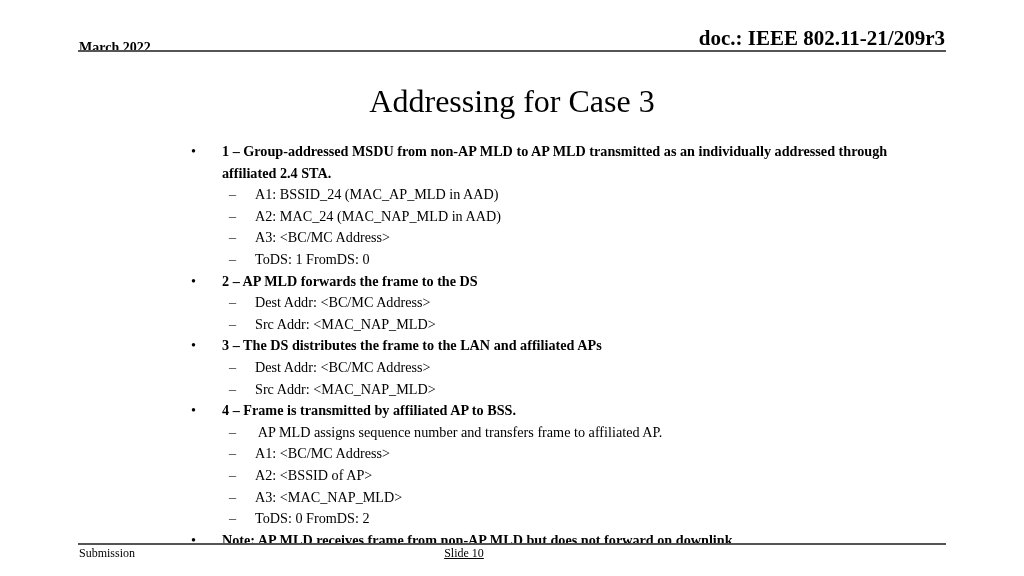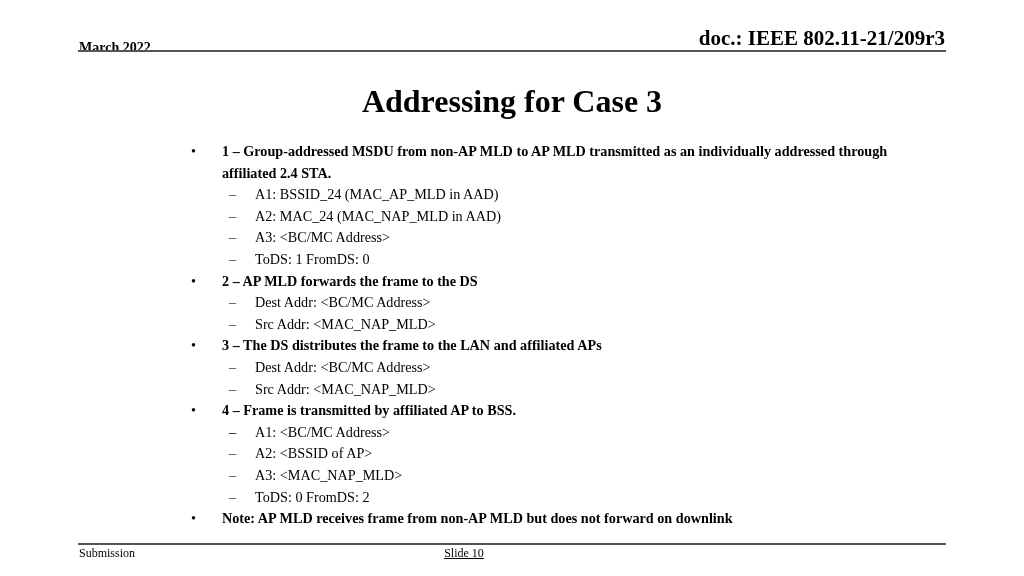--- a/index.html
+++ b/index.html
@@ -3,21 +3,21 @@
 <meta charset="utf-8">
 <style>
   html, body { margin: 0; padding: 0; }
   body {
     width: 1024px; height: 576px; background: #ffffff; position: relative; overflow: hidden;
     font-family: "Liberation Serif", serif; color: #000;
   }
   .hdr-left { position: absolute; left: 79px; top: 40px; font-size: 14px; font-weight: bold; }
   .hdr-right { position: absolute; right: 79px; top: 26px; font-size: 21px; font-weight: bold; }
   .hdr-line { position: absolute; left: 78px; top: 50px; width: 868px; height: 2px; background: #555; }
-  .title { position: absolute; left: 0; width: 1024px; top: 83px; text-align: center; font-size: 32px; font-weight: bold; }
+  .title { position: absolute; left: 0; width: 1024px; top: 83px; text-align: center; font-size: 32px; font-weight: normal; }
   .content { position: absolute; left: 191px; top: 141px; width: 720px; }
   .l1 { position: relative; padding-left: 31px; font-size: 14.2px; font-weight: bold; line-height: 21.6px; }
   .l1 .bullet { position: absolute; left: 0; top: 0; font-weight: normal; }
   .l2 { position: relative; padding-left: 64px; font-size: 14.2px; line-height: 21.6px; }
   .l2 .dash { position: absolute; left: 38px; top: 0; color: #333; }
   .ftr-line { position: absolute; left: 78px; top: 543px; width: 868px; height: 1.5px; background: #555; }
   .ftr { position: absolute; top: 546px; font-size: 12px; }
   .ftr-left { left: 79px; }
   .ftr-center { left: 0; width: 928px; text-align: center; text-decoration: underline; }
   .ftr-right { right: 68px; margin-top: 33px; }
@@ -53,21 +53,21 @@
     <span class="bullet">•</span>
     <span>3 – The DS distributes the frame to the LAN and affiliated APs</span>
   </div>
   <div class="l2"><span class="dash">–</span><span>Dest Addr: &lt;BC/MC Address&gt;</span></div>
   <div class="l2"><span class="dash">–</span><span>Src Addr: &lt;MAC_NAP_MLD&gt;</span></div>
 
   <div class="l1">
     <span class="bullet">•</span>
     <span>4 – Frame is transmitted by affiliated AP to BSS.</span>
   </div>
-  <div class="l2"><span class="dash">–</span></div>
+  <div class="l2"><span class="dash">–</span><span style="white-space:pre"> AP MLD assigns sequence number and transfers frame to affiliated AP.</span></div>
   <div class="l2"><span class="dash">–</span><span>A1: &lt;BC/MC Address&gt;</span></div>
   <div class="l2"><span class="dash">–</span><span>A2: &lt;BSSID of AP&gt;</span></div>
   <div class="l2"><span class="dash">–</span><span>A3: &lt;MAC_NAP_MLD&gt;</span></div>
   <div class="l2"><span class="dash">–</span><span>ToDS: 0 FromDS: 2</span></div>
 
   <div class="l1">
     <span class="bullet">•</span>
     <span>Note: AP MLD receives frame from non-AP MLD but does not forward on downlink</span>
   </div>
 </div>

